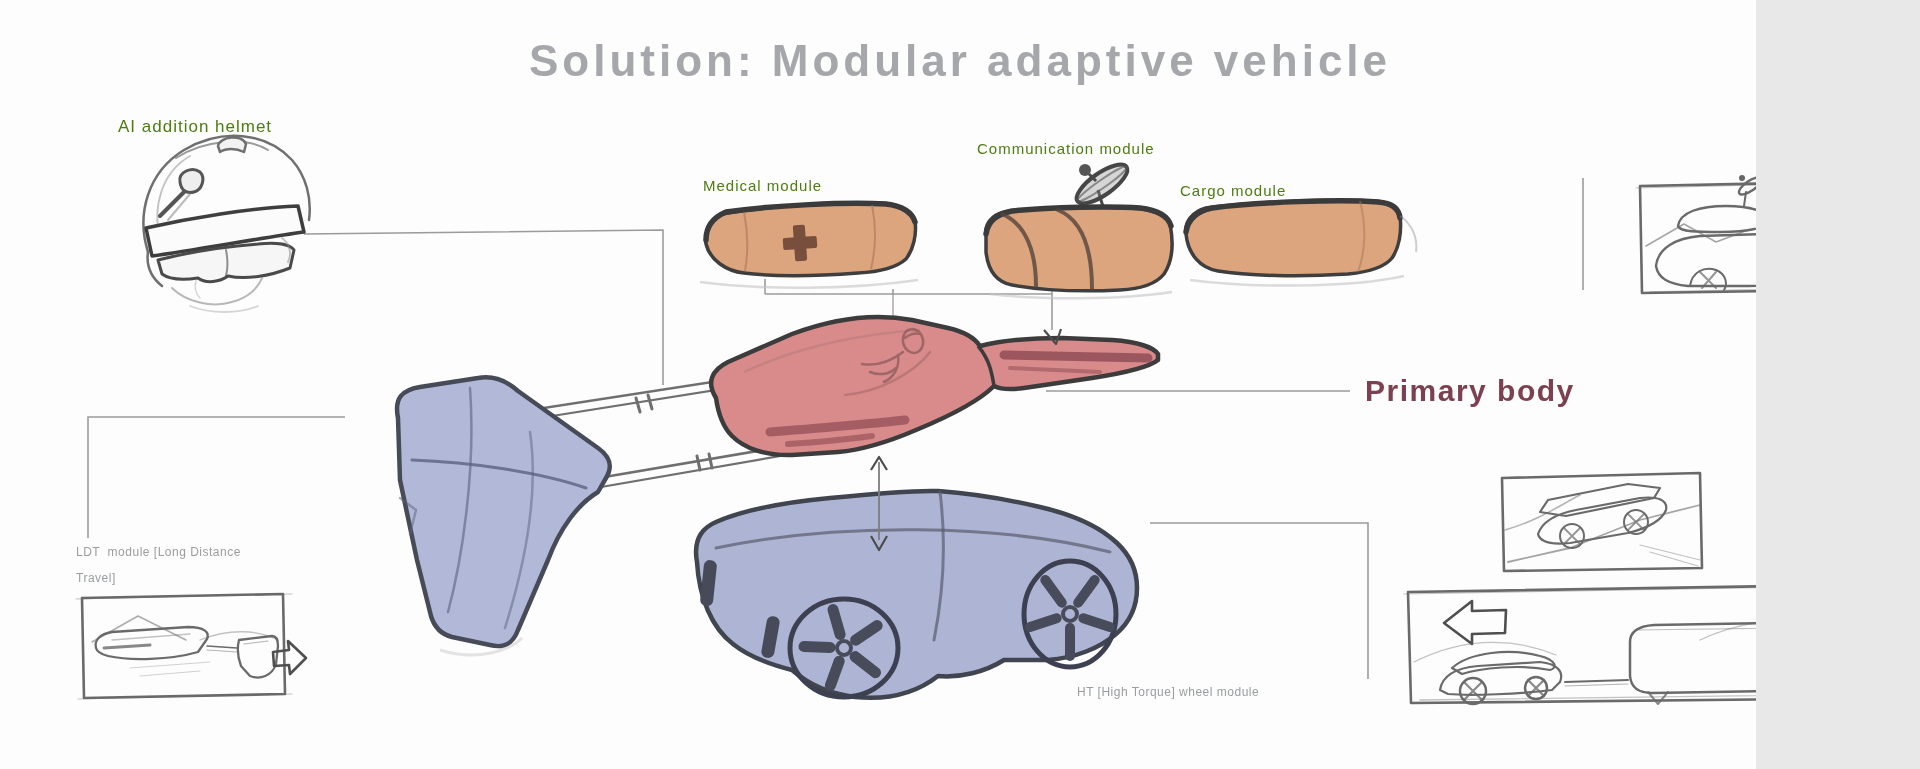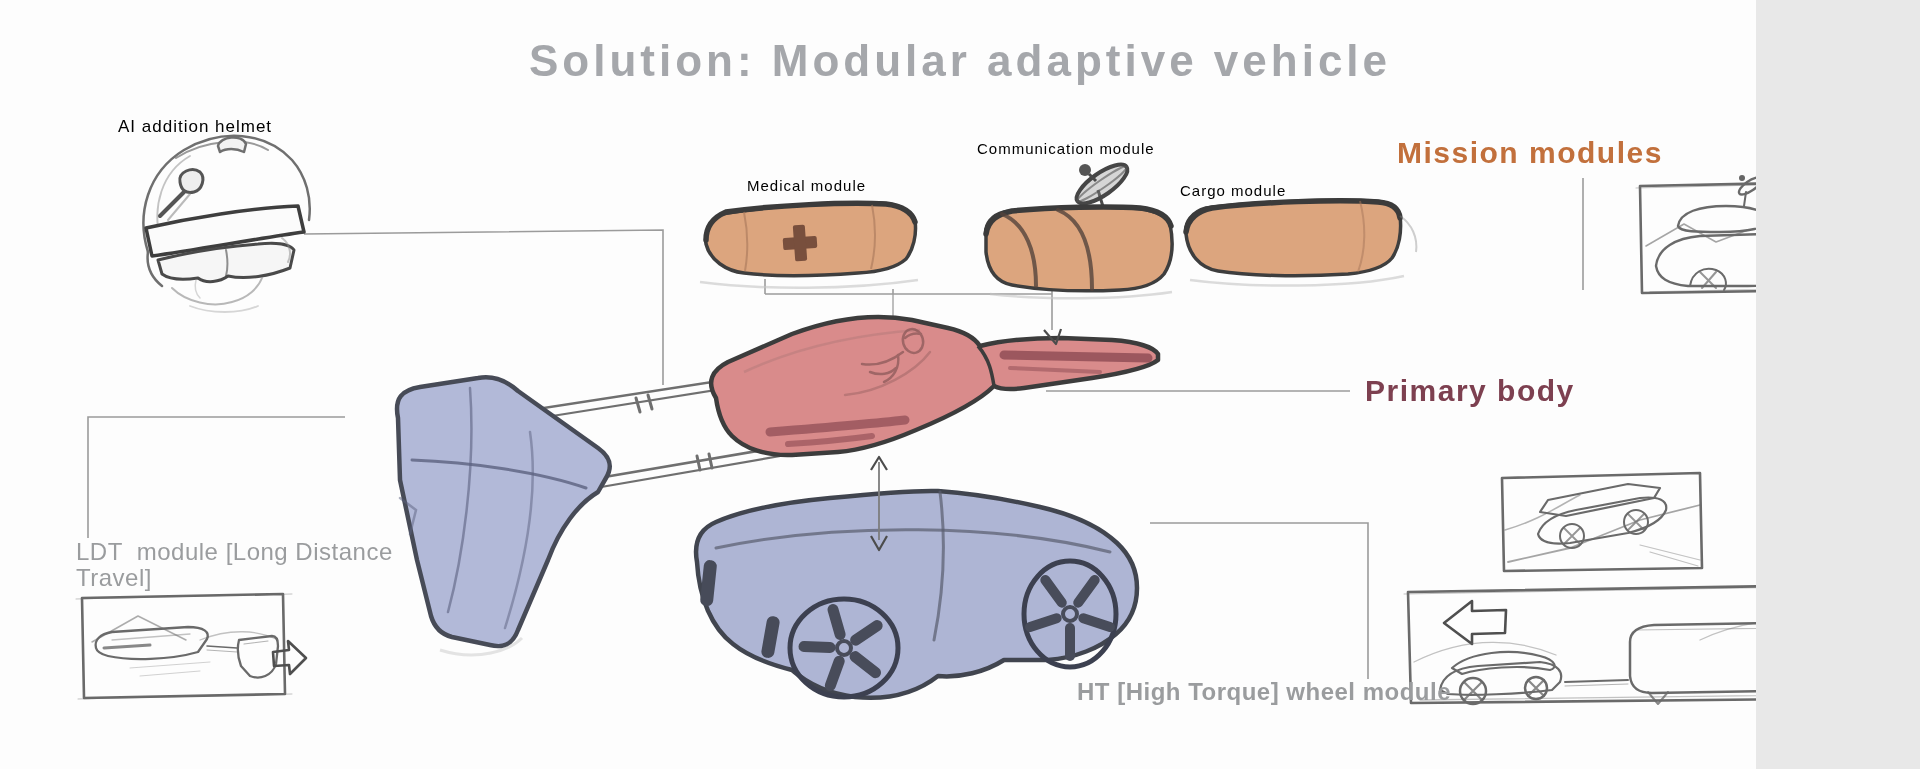--- a/index.html
+++ b/index.html
@@ -2,32 +2,32 @@
 <html><head>
 <meta charset="utf-8">
 <style>
   html,body{margin:0;padding:0;background:#e8e8e8;}
   #canvas{position:relative;width:1756px;height:769px;background:#fdfdfd;overflow:hidden;
           font-family:"Liberation Sans", sans-serif;}
   .label{position:absolute;white-space:nowrap;}
   .techno{font-family:"Liberation Sans", sans-serif;letter-spacing:1.5px;}
   #title{top:36px;left:0;width:1920px;text-align:center;font-size:44px;font-weight:bold;
          letter-spacing:4px;color:#a5a7ab;}
-  .small-label{font-size:15px;color:#000000;letter-spacing:1px;}
+  .small-label{font-size:15px;color:#4d7c0f;letter-spacing:1px;}
   #helmet-label{top:117px;left:118px;font-size:17px;}
-  #medical-label{top:177px;left:747px;}
+  #medical-label{top:177px;left:703px;}
   #communication-label{top:140px;left:977px;}
   #cargo-label{top:182px;left:1180px;}
   .big-label{font-size:30px;font-weight:bold;letter-spacing:1.5px;}
   #mission-label{top:136px;left:1397px;color:#c2703c;}
   #primary-label{top:374px;left:1365px;color:#7d4050;}
   #powertrain-label{top:657px;left:388px;color:#6767ae;}
-  .mid-label{font-size:24px;color:#9a9c9e;letter-spacing:0.5px;line-height:26px;}
+  .mid-label{font-size:12px;color:#9a9c9e;letter-spacing:0.5px;line-height:26px;}
   #ldt-label{top:539px;left:76px;white-space:pre-wrap;width:320px;}
-  #ht-label{top:679px;left:1077px;font-weight:bold;}
+  #ht-label{top:679px;left:1077px;}
   svg{position:absolute;top:0;left:0;}
 </style>
 </head>
 <body>
 
 <div id="canvas">
 
   <svg width="1920" height="769" viewBox="0 0 1920 769">
 
     <g stroke="#9b9b9b" stroke-width="1.6" fill="none">
@@ -288,20 +288,19 @@
 
   </svg>
 
   <div id="title" class="label techno">Solution: Modular adaptive vehicle</div>
 
   <div id="helmet-label" class="label techno small-label">AI addition helmet</div>
   <div id="medical-label" class="label techno small-label">Medical module</div>
   <div id="communication-label" class="label techno small-label">Communication module</div>
   <div id="cargo-label" class="label techno small-label">Cargo module</div>
 
-  <div id="mission-label" class="label techno big-label">Mission modules</div>
   <div id="primary-label" class="label techno big-label">Primary body</div>
 
   <div id="ldt-label" class="label techno mid-label">LDT  module [Long Distance
 Travel]</div>
   <div id="ht-label" class="label techno mid-label">HT [High Torque] wheel module</div>
 
 </div>
 
 </body></html>

